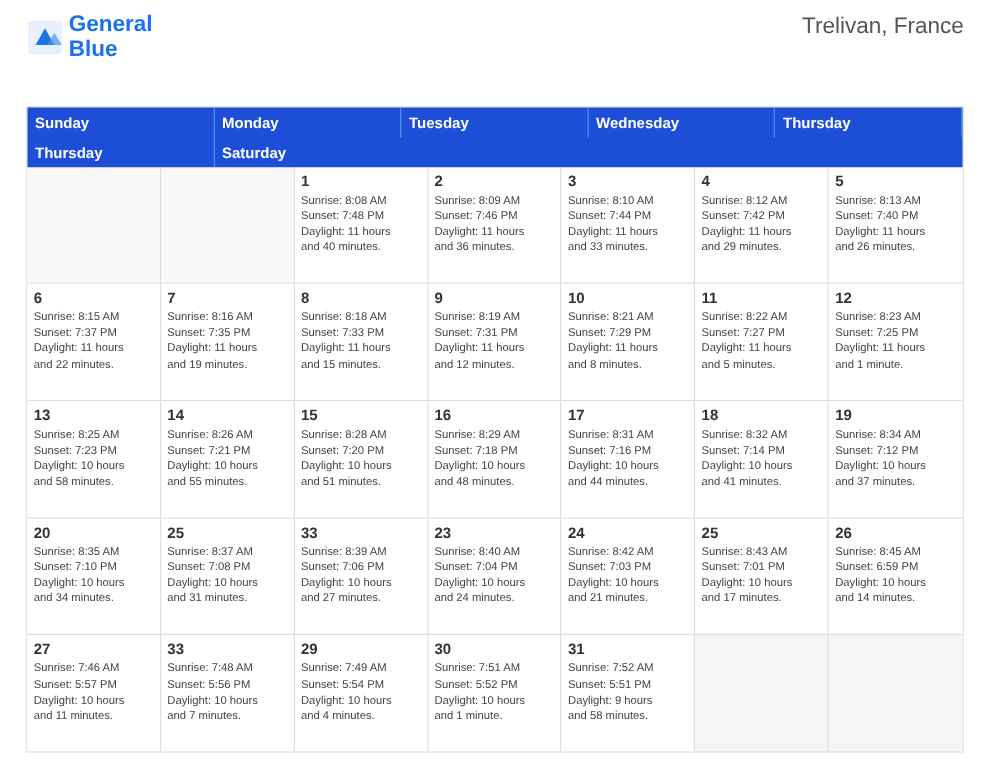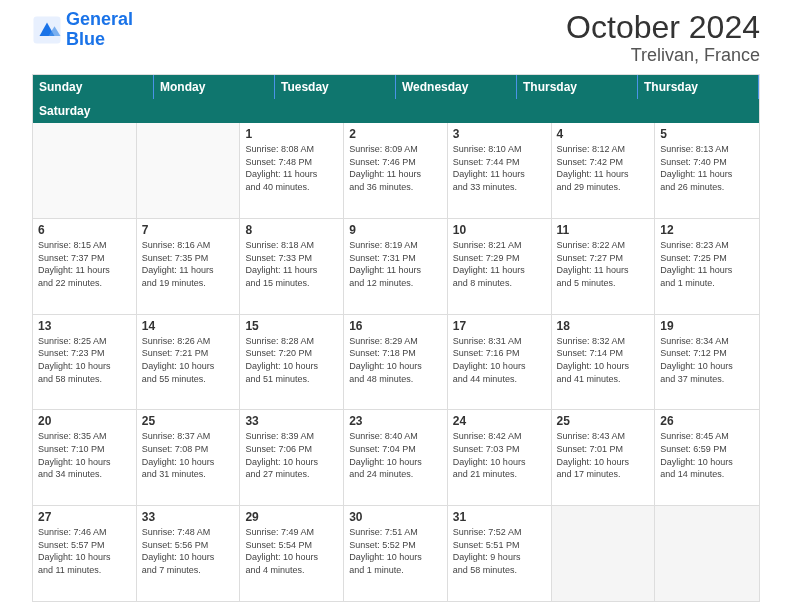--- a/index.html
+++ b/index.html
@@ -6,23 +6,24 @@
     body {
       font-family: Arial, sans-serif;
       background: #fff;
       width: 792px;
       height: 612px;
       overflow: hidden;
     }
     .page {
       width: 792px;
       height: 612px;
-      padding: 10px 32px;
+      padding: 10px 21px;
       display: flex;
       flex-direction: column;
+      gap: 27px;
     }
     .header {
       display: flex;
       justify-content: space-between;
       align-items: flex-start;
       margin-bottom: 8px;
     }
     .logo {
       display: flex;
       align-items: center;
@@ -55,22 +56,22 @@
       color: #555;
     }
     .calendar {
       flex: 1;
       display: flex;
       flex-direction: column;
       border: 1px solid #ddd;
     }
     .cal-header {
       display: grid;
-      grid-template-columns: repeat(6, 1fr);
-      background: #0f766e;
+      grid-template-columns: repeat(5, 1fr);
+      background: #1d4ed8;
     }
     .cal-header-cell {
       color: #fff;
       font-size: 12px;
       font-weight: bold;
       padding: 5px 6px;
       text-align: left;
       border-right: 1px solid #4a93e8;
     }
     .cal-header-cell:last-child {
@@ -131,21 +132,20 @@
         <rect x="2" y="2" width="36" height="36" rx="4" fill="#e8f0fe"></rect>
         <polygon points="10,28 20,10 30,28" fill="#1a73e8"></polygon>
         <polygon points="22,28 30,15 38,28" fill="#4a93e8" opacity="0.7"></polygon>
       </svg>
       <div class="logo-text">
         <div><span>General</span></div>
         <div><span>Blue</span></div>
       </div>
     </div>
     <div class="title-area">
-      <div class="month-title">October 2024</div>
       <div class="subtitle">Trelivan, France</div>
     </div>
   </div>
 
   <div class="calendar">
     <div class="cal-header">
     <div class="cal-header-cell">Sunday</div>
         <div class="cal-header-cell">Monday</div>
         <div class="cal-header-cell">Tuesday</div>
         <div class="cal-header-cell">Wednesday</div>

